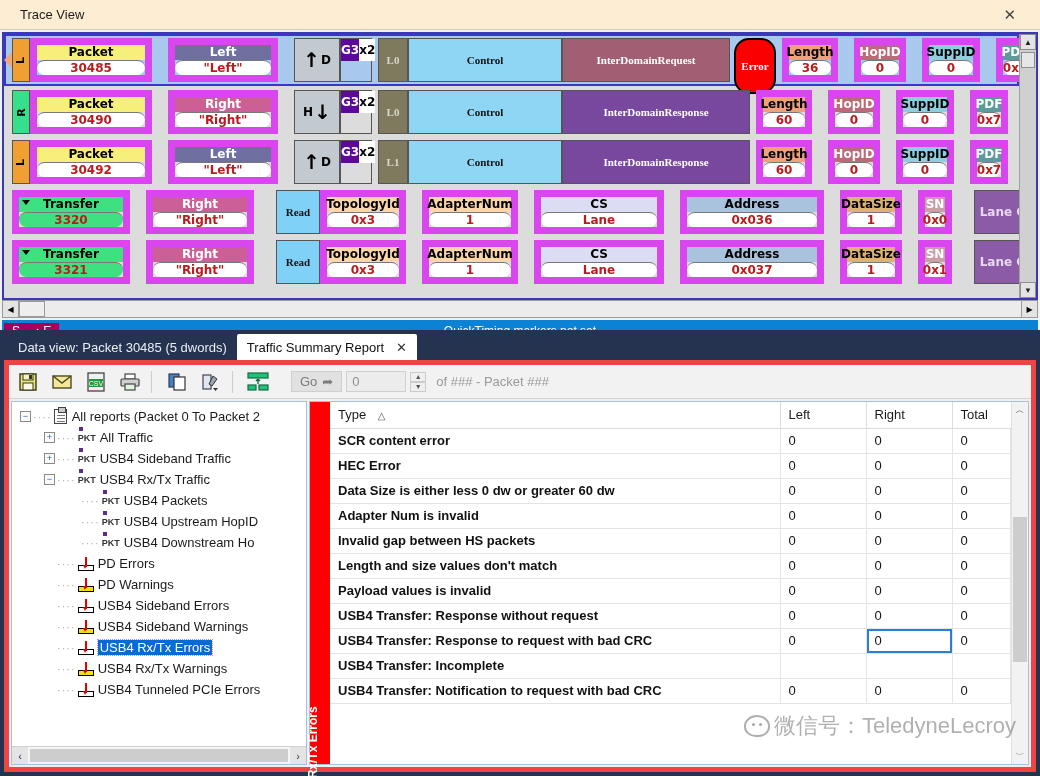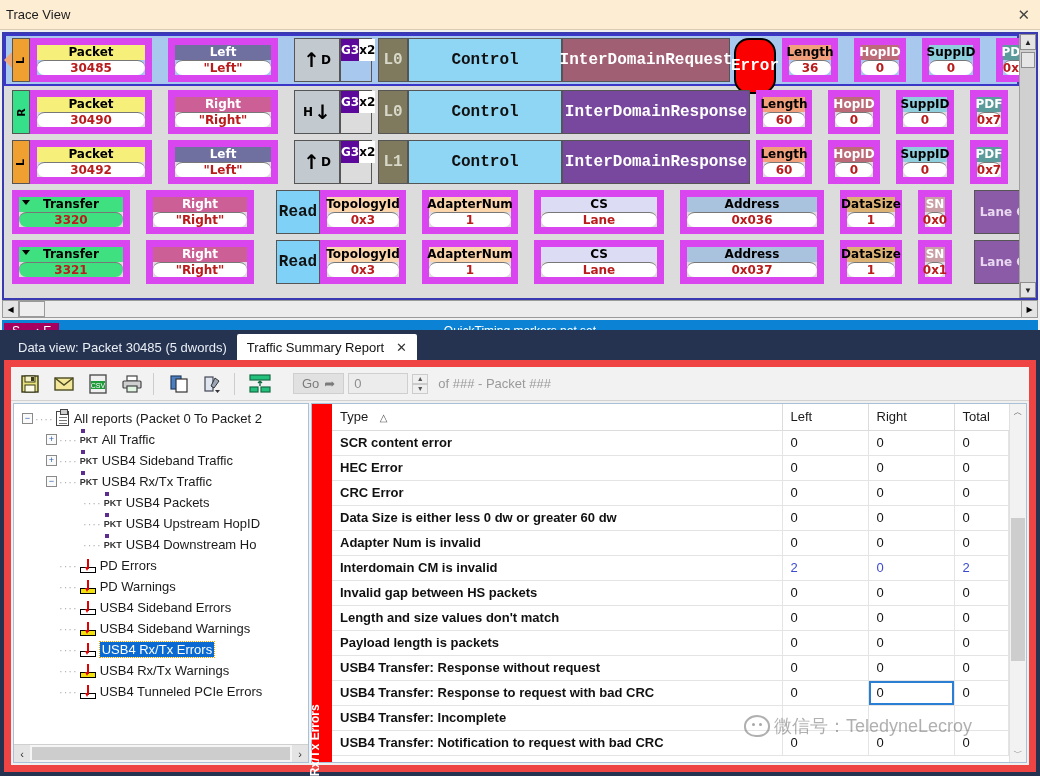--- a/index.html
+++ b/index.html
@@ -10,21 +10,21 @@
     font-size:12px;
     background:#f0f0f0;
     overflow:hidden;
     position:relative;
   }
 
   
   #titlebar {
     height:30px; background:#fdeed3;
     display:flex; align-items:center;
-    padding:0 6px;
+    padding:0 20px;
     border-bottom:1px solid #d8cdb4;
   }
   #titlebar .title { font-size:13px; color:#1c1c1c; }
   #titlebar .spacer { flex:1; }
   #titlebar .close { font-size:15px; color:#444; cursor:default; padding:0 4px; }
 
   
   #tracepane {
     position:relative;
     height:268px;
@@ -62,22 +62,22 @@
   .cell2 .top, .cell2 .bot {
     display:flex; align-items:center; justify-content:center;
     height:22px; font-size:12px; font-weight:bold;
     font-family:"DejaVu Sans", sans-serif;
     white-space:nowrap; padding:0 4px;
   }
   .cell2 .bot { background:#fff; color:#b91c1c; border-top:1px solid #777;border-radius:9px; }
 
   .cell1 {
     display:flex; align-items:center; justify-content:center;
-    border:1px solid #555; font-size:16px; font-weight:bold;
-    font-family:Liberation Mono, monospace; white-space:nowrap; padding:5px 6px;
+    border:1px solid #555; font-size:11px; font-weight:bold;
+    font-family:Liberation Serif, serif; white-space:nowrap; padding:5px 6px;
   }
 
   
   .flagbox { width:18px; border:1px solid #555; display:flex; align-items:center; justify-content:center; }
   .flagbox span {
     transform:rotate(-90deg); font-size:11px; font-weight:bold; color:#000;
     font-family:"DejaVu Sans", sans-serif;
   }
   .flag-L { background:#f0a030; }
   .flag-R { background:#36e08a; }
@@ -181,21 +181,21 @@
   #tabstrip { height:30px; display:flex; align-items:flex-end; padding-left:8px; }
   .tab {
     height:26px; padding:0 10px; display:flex; align-items:center;
     color:#e9eef5; font-size:13px;
   }
   .tab.active { background:#fff; color:#111; border-radius:2px 2px 0 0; }
   .tab .x { margin-left:12px; font-size:13px; color:#333; }
 
   #reportbody {
     position:absolute; left:4px; right:4px; top:30px; bottom:4px;
-    background:#f0f0f0; border:7px solid #ef4444;
+    background:#f0f0f0; border:5px solid #ef4444;
     display:flex; flex-direction:column;
   }
   #rtoolbar { height:34px; background:#f2f2f2; display:flex; align-items:center; border-bottom:1px solid #d2d2d2; }
   .tbicon { width:30px; height:30px; display:flex; align-items:center; justify-content:center; margin-left:4px; }
   .tbsep { width:1px; height:22px; background:#cdcdcd; margin:0 6px; }
   .gobox { display:flex; align-items:center; margin-left:18px; gap:4px; }
   .gobtn {
     background:#e1e1e1; border:1px solid #cfcfcf; padding:2px 8px;
     display:flex; align-items:center; gap:5px; color:#7b7b7b; font-size:13px;
   }
@@ -274,21 +274,21 @@
     display:flex; flex-direction:column; flex:0 0 auto;
   }
   #tbl-vscroll .arrow { height:17px; display:flex;align-items:center;justify-content:center;font-size:9px;color:#555; }
   #tbl-vscroll .track { flex:1; position:relative; }
   #tbl-vscroll .thumb { position:absolute; left:1px; right:1px; top:30%; height:44%; background:#cdcdcd; }
 
   
   #watermark {
     position:absolute; left:744px; top:704px; width:290px; height:44px;
     display:flex; align-items:center; gap:4px;
-    color:rgba(80,80,80,0.45); font-size:18px; pointer-events:none;
+    color:rgba(80,80,80,0.45); font-size:22px; pointer-events:none;
     font-family:"Liberation Sans", sans-serif; white-space:nowrap;
   }
   #watermark .wmface {
     width:26px;height:22px;border:2px solid rgba(80,80,80,0.45); border-radius:50% 50% 45% 45%;
     position:relative; flex:0 0 auto;
   }
   #watermark .wmface:before, #watermark .wmface:after {
     content:""; position:absolute; top:6px; width:3px; height:3px; border-radius:50%;
     background:rgba(80,80,80,0.5);
   }
@@ -803,57 +803,45 @@
                   <td class="num">0</td>
                   <td class="num">0</td>
                 </tr>
                 <tr>
                   <td class="type">HEC Error</td>
                   <td class="num">0</td>
                   <td class="num">0</td>
                   <td class="num">0</td>
                 </tr>
                 <tr>
-                  <td class="type">CRC Error</td>
-                  <td class="num">0</td>
-                  <td class="num">0</td>
-                  <td class="num">0</td>
-                </tr>
-                <tr>
                   <td class="type">Data Size is either less 0 dw or greater 60 dw</td>
                   <td class="num">0</td>
                   <td class="num">0</td>
                   <td class="num">0</td>
                 </tr>
                 <tr>
                   <td class="type">Adapter Num is invalid</td>
                   <td class="num">0</td>
                   <td class="num">0</td>
                   <td class="num">0</td>
                 </tr>
                 <tr>
-                  <td class="type">Interdomain CM is invalid</td>
-                  <td class="num hl">2</td>
-                  <td class="num hl">0</td>
-                  <td class="num hl">2</td>
-                </tr>
-                <tr>
                   <td class="type">Invalid gap between HS packets</td>
                   <td class="num">0</td>
                   <td class="num">0</td>
                   <td class="num">0</td>
                 </tr>
                 <tr>
                   <td class="type">Length and size values don't match</td>
                   <td class="num">0</td>
                   <td class="num">0</td>
                   <td class="num">0</td>
                 </tr>
                 <tr>
-                  <td class="type">Payload length is packets</td>
+                  <td class="type">Payload values is invalid</td>
                   <td class="num">0</td>
                   <td class="num">0</td>
                   <td class="num">0</td>
                 </tr>
                 <tr>
                   <td class="type">USB4 Transfer: Response without request</td>
                   <td class="num">0</td>
                   <td class="num">0</td>
                   <td class="num">0</td>
                 </tr>

